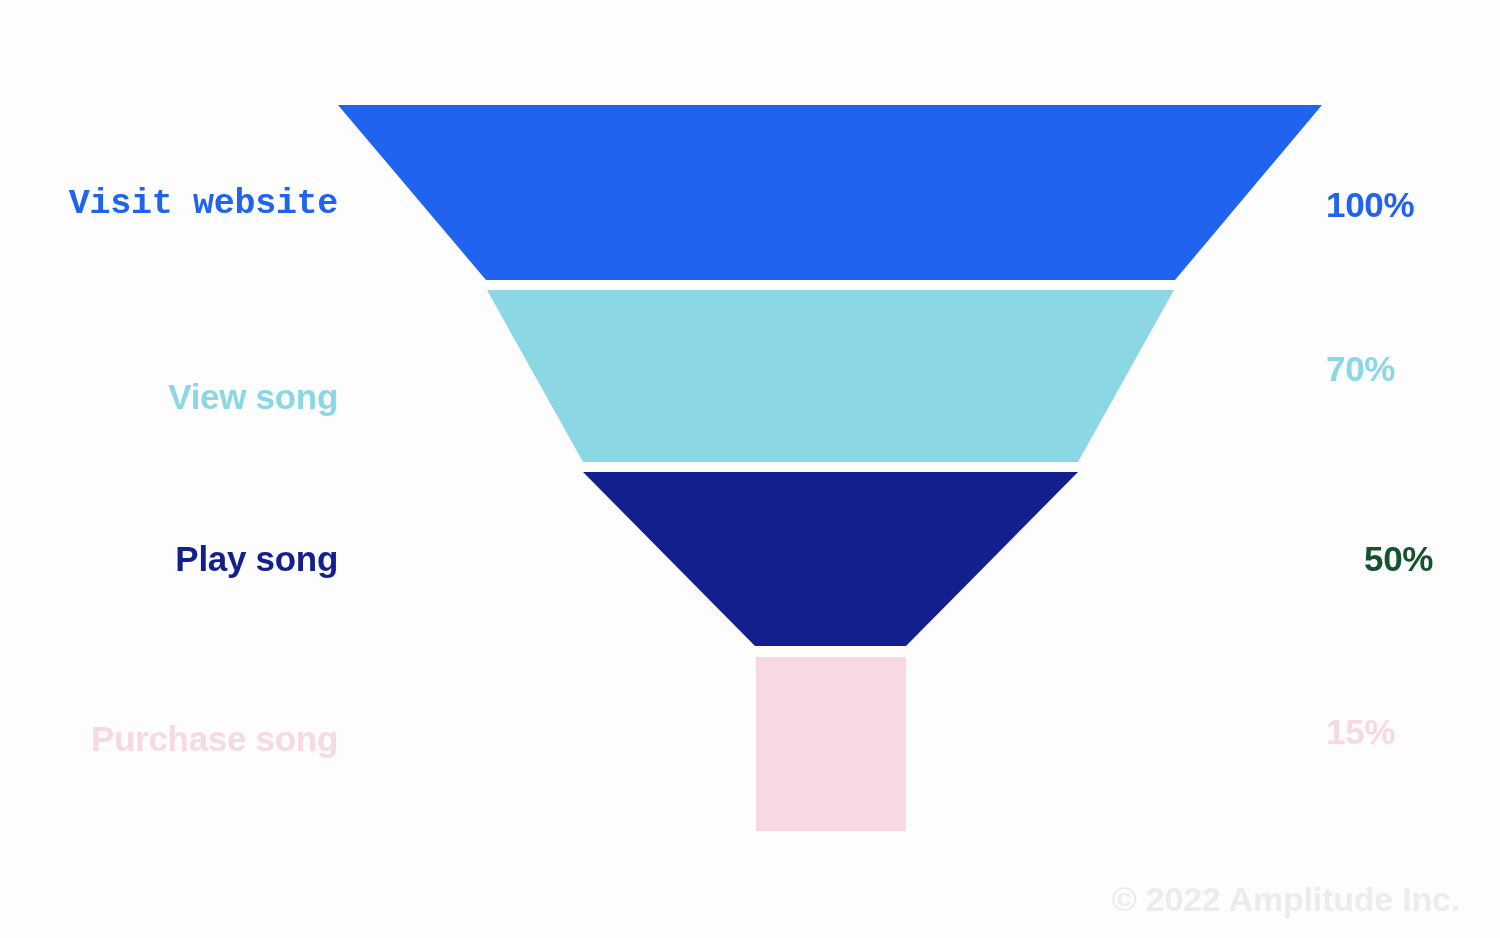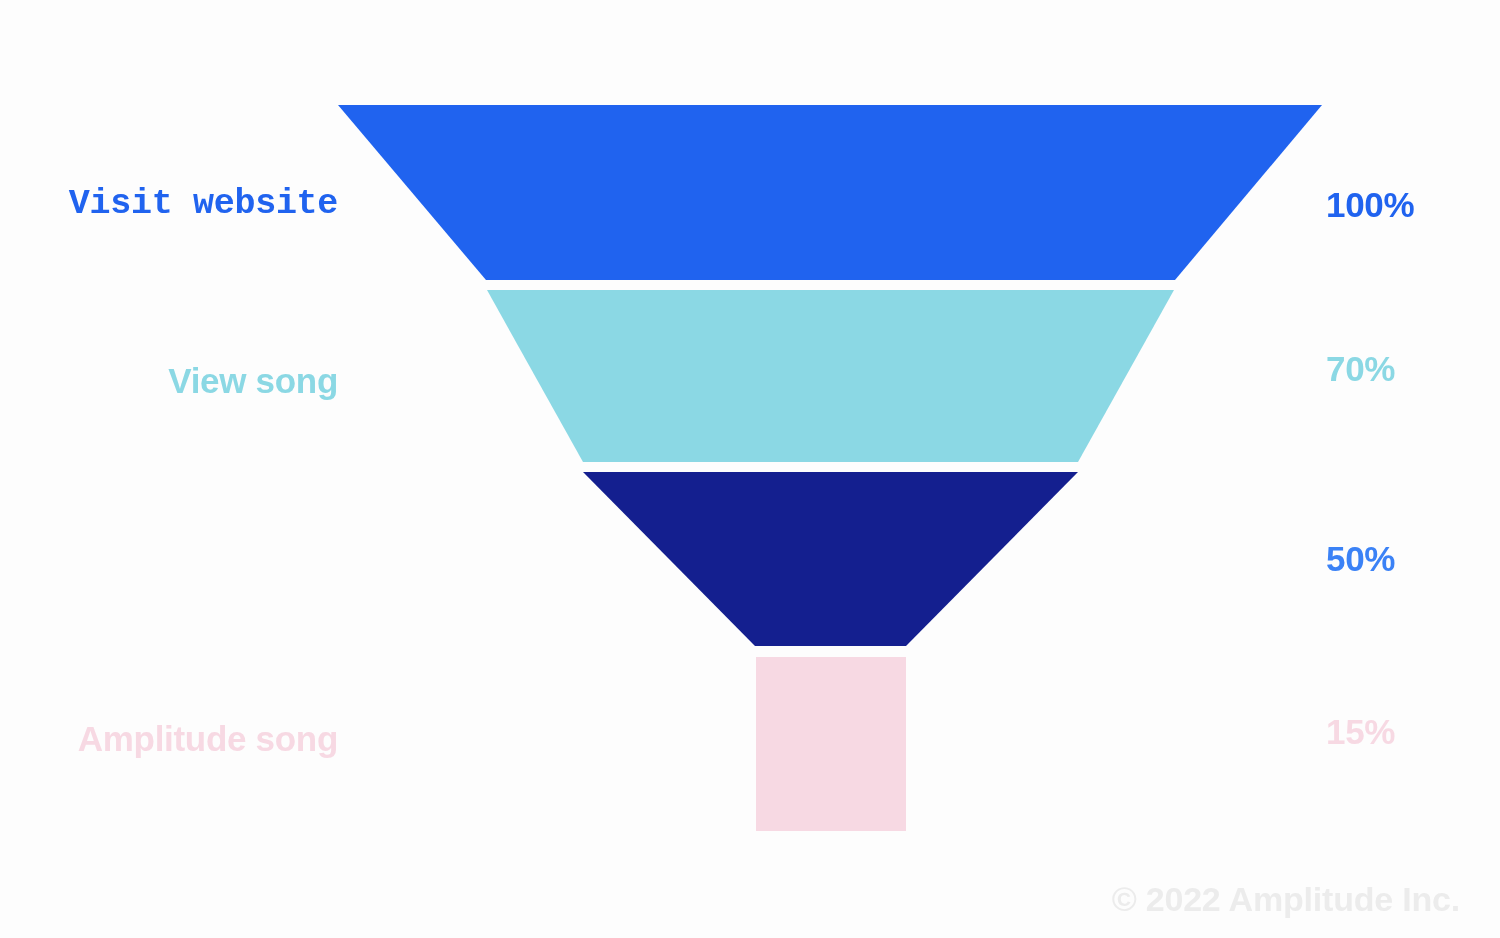--- a/index.html
+++ b/index.html
@@ -44,21 +44,21 @@
     position: absolute;
     text-align: left;
     font-weight: bold;
     font-size: 35px;
     letter-spacing: -0.3px;
     line-height: 1;
     white-space: nowrap;
     left: 1326px;
   }
   .lbl-0 { top: 187px; }
-  .lbl-1 { top: 363px; margin-left: 16px; }
+  .lbl-1 { top: 379px; margin-left: 16px; }
   .lbl-2 { top: 541px; }
   .lbl-3 { top: 721px; }
 
   .val-0 { top: 187px; }
   .val-1 { top: 351px; }
   .val-2 { top: 541px; }
   .val-3 { top: 714px; }
 
   #copyright {
     position: absolute;
@@ -79,22 +79,23 @@
 
   <svg class="funnel-svg" viewBox="0 0 1500 938" preserveAspectRatio="none">
     <polygon id="seg0" points="338,105 1322,105 1175,280 486,280" fill="#2063ef"></polygon>
     <polygon id="seg1" points="487,290 1174,290 1078,462 583,462" fill="#8bd8e4"></polygon>
     <polygon id="seg2" points="583,472 1078,472 906,646 755,646" fill="#141f8f"></polygon>
     <polygon id="seg3" points="756,657 906,657 906,831 756,831" fill="#f7d9e3"></polygon>
   </svg>
 
   <div class="stage-label lbl-0" id="lbl0" style="color: rgb(32, 99, 239); font-family: Liberation Mono, monospace;">Visit website</div>
   <div class="stage-label lbl-1" id="lbl1" style="color: rgb(139, 216, 228);">View song</div>
-  <div class="stage-label lbl-3" id="lbl3" style="color: rgb(247, 217, 227);">Amplitude song</div>
+  <div class="stage-label lbl-2" id="lbl2" style="color: rgb(20, 31, 143);">Play song</div>
+  <div class="stage-label lbl-3" id="lbl3" style="color: rgb(247, 217, 227);">Purchase song</div>
 
   <div class="stage-value val-0" id="val0" style="color: rgb(32, 99, 239);">100%</div>
   <div class="stage-value val-1" id="val1" style="color: rgb(139, 216, 228);">70%</div>
-  <div class="stage-value val-2" id="val2" style="color: #3b82f6;">50%</div>
+  <div class="stage-value val-2" id="val2" style="color: #14532d; margin-left: 38px;">50%</div>
   <div class="stage-value val-3" id="val3" style="color: rgb(247, 217, 227);">15%</div>
 
   <div id="copyright" style="color: rgb(236, 236, 236);">© 2022 Amplitude Inc.</div>
 
 </div>
 
 </body></html>

